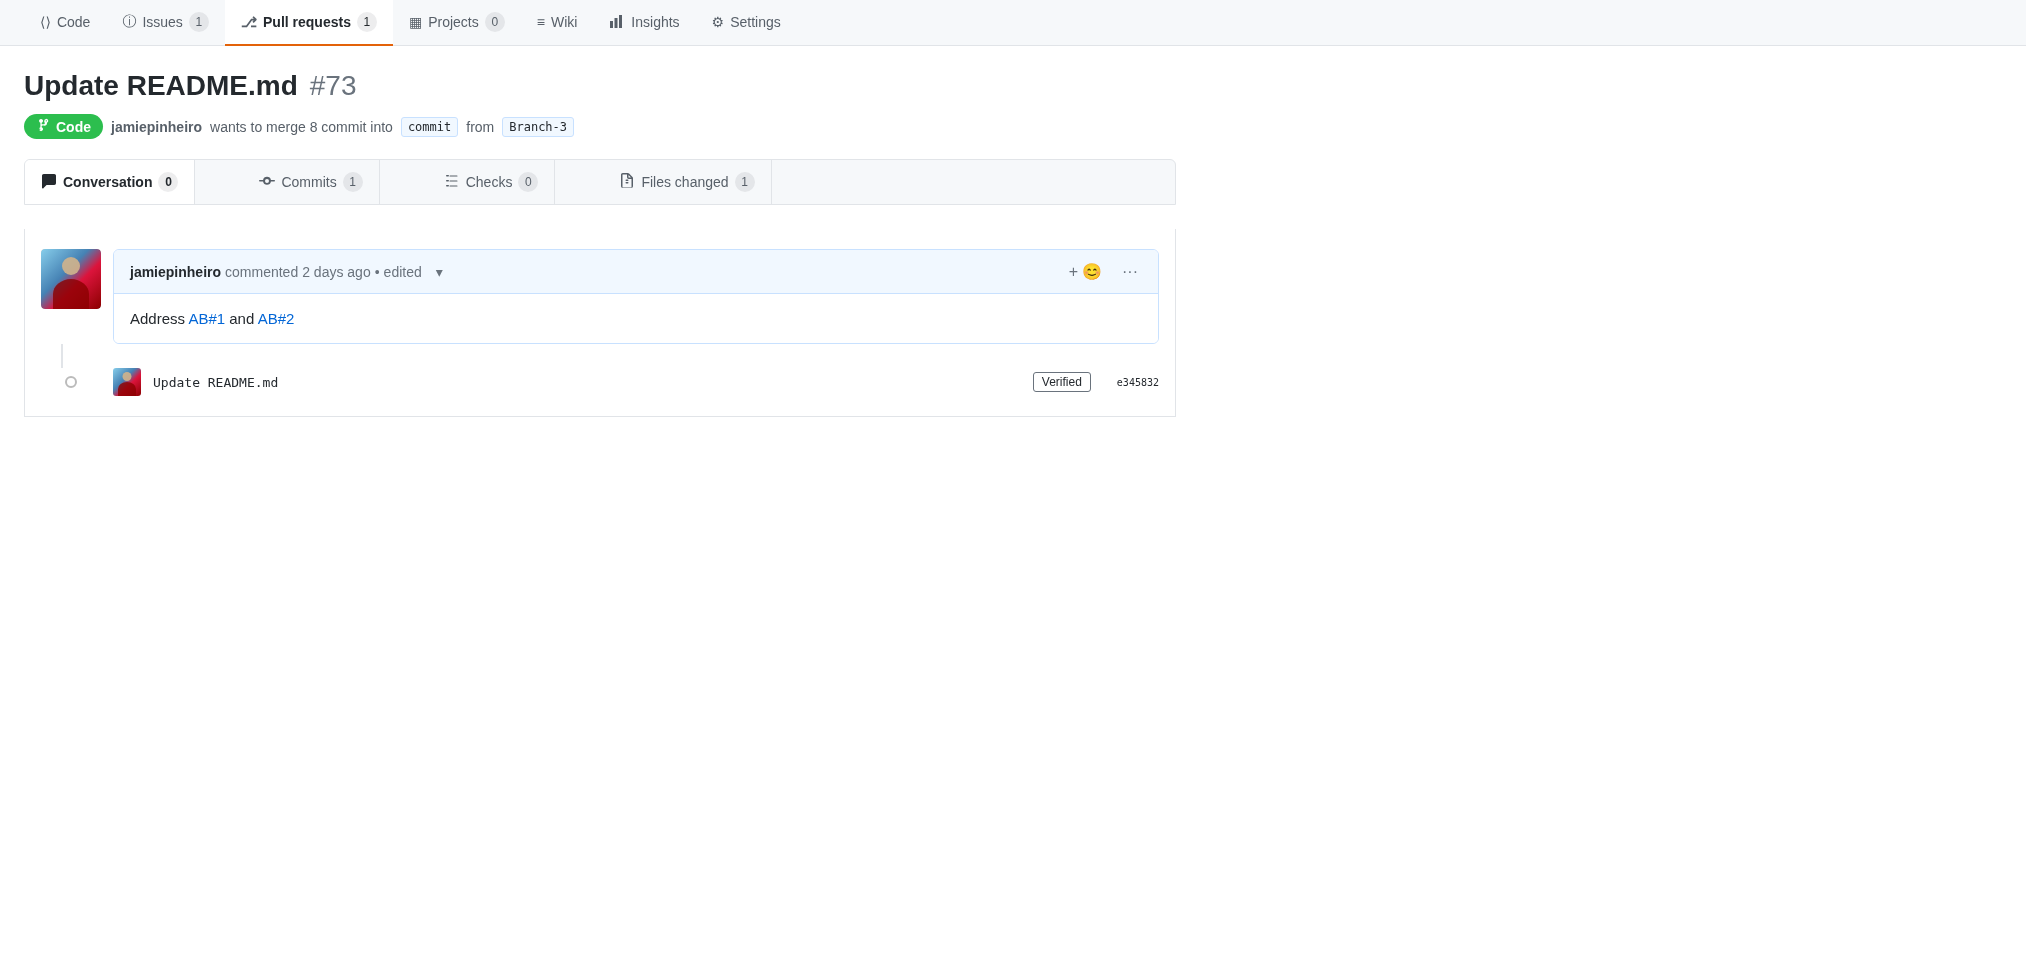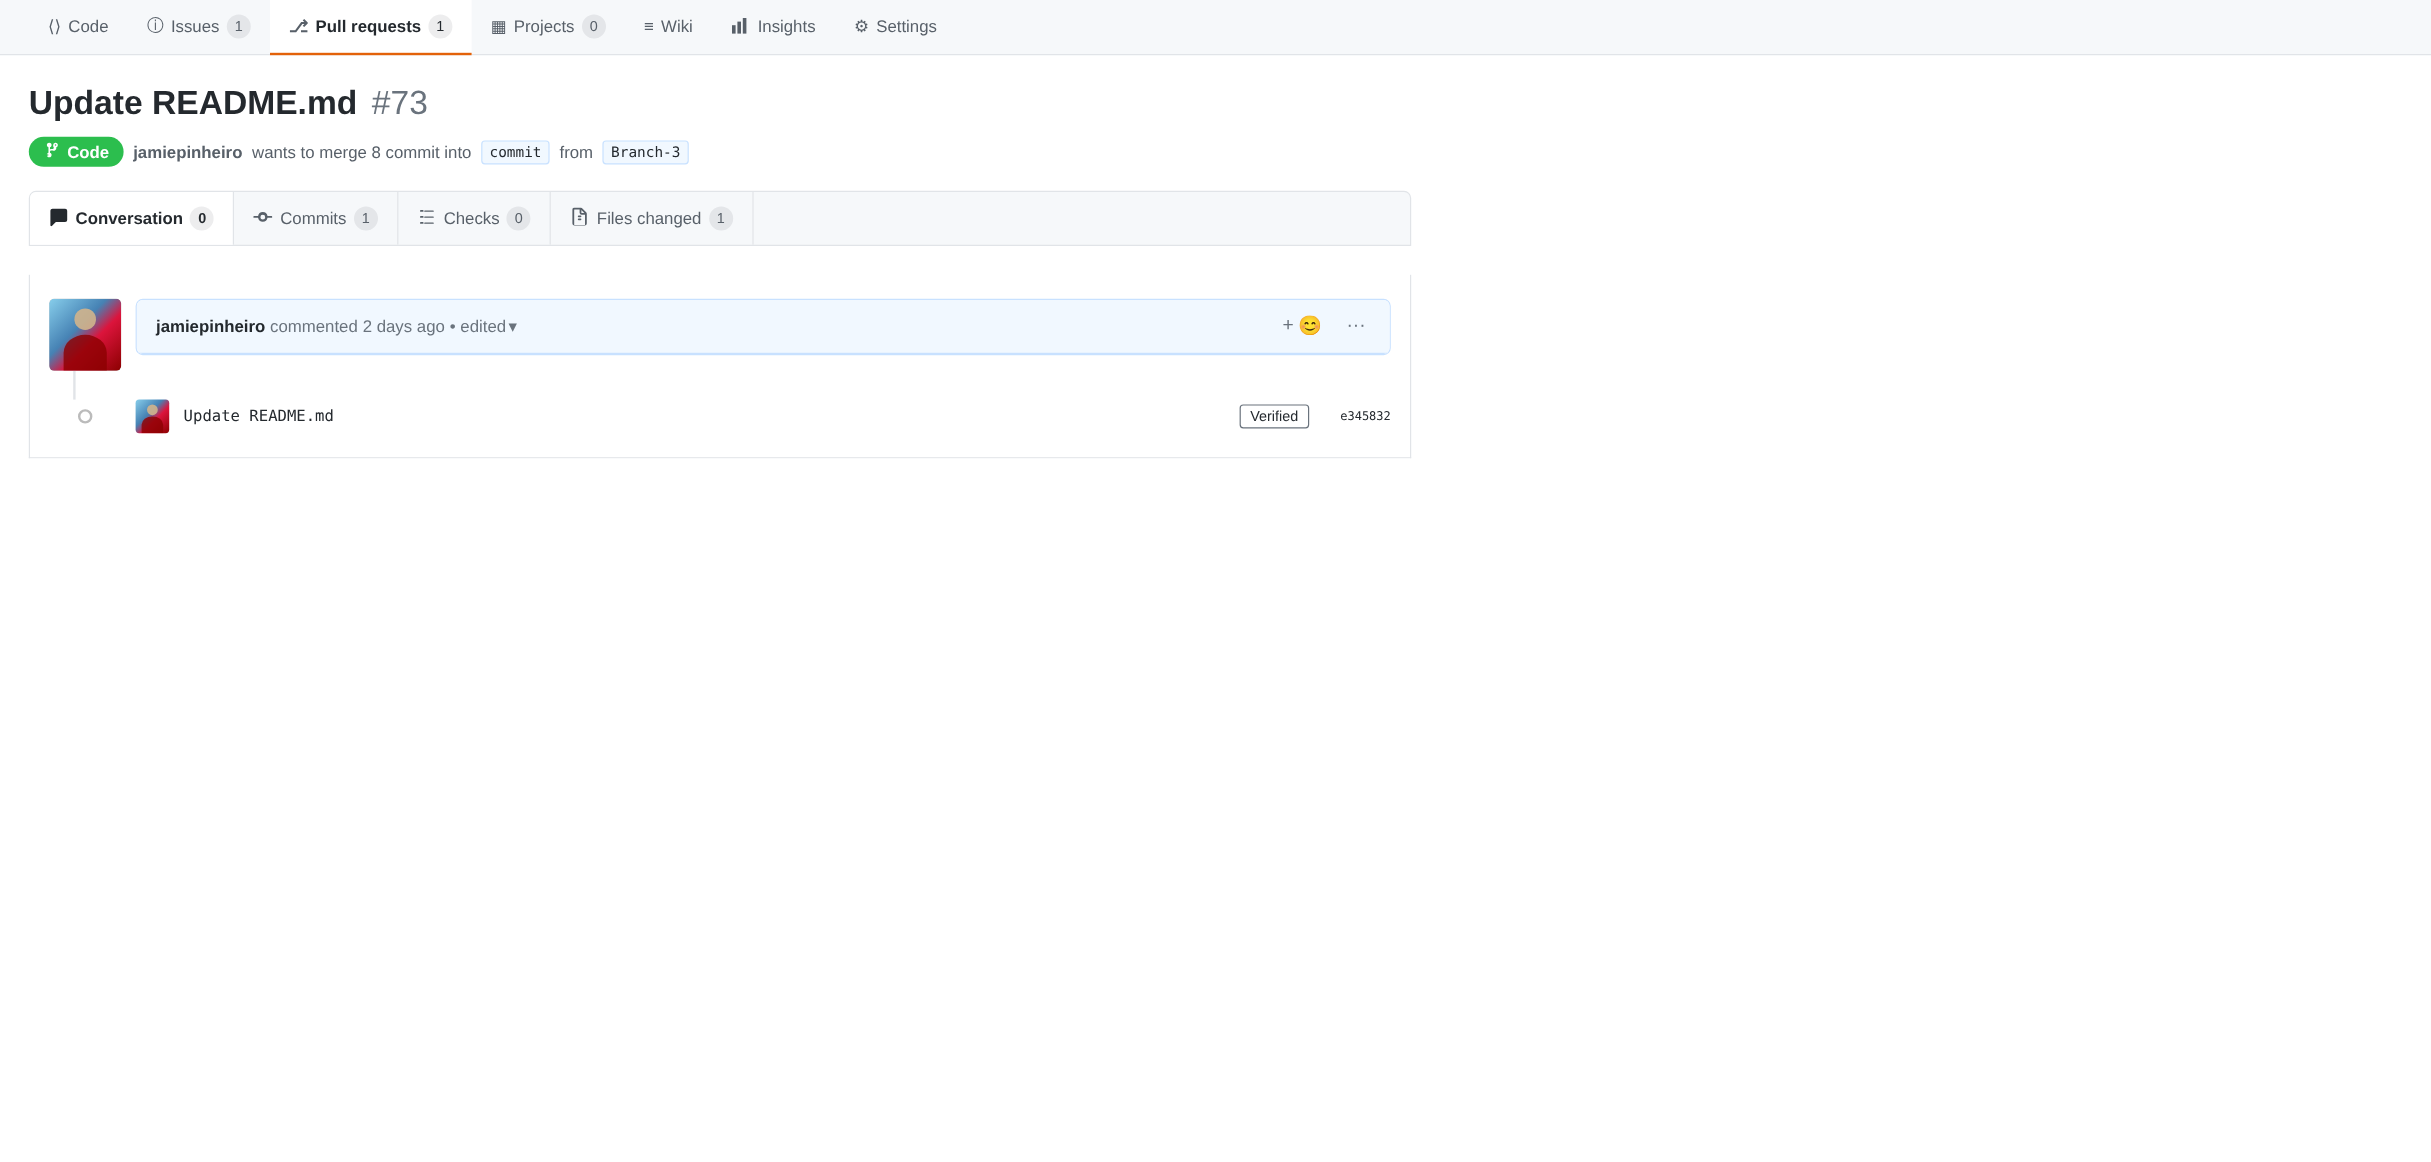--- a/index.html
+++ b/index.html
@@ -113,20 +113,21 @@
 
     
     .pr-tabs {
       display: flex;
       align-items: center;
       border: 1px solid #e1e4e8;
       border-radius: 6px 6px 0 0;
       background: #f6f8fa;
       margin-bottom: 0;
       overflow: hidden;
+      gap: 48px;
     }
     .pr-tab {
       display: flex;
       align-items: center;
       gap: 6px;
       padding: 12px 16px;
       font-size: 14px;
       color: #586069;
       cursor: pointer;
       border-right: 1px solid #e1e4e8;
@@ -223,21 +224,21 @@
       gap: 4px;
       font-size: 14px;
       color: #24292e;
     }
     .comment-author { font-weight: 600; }
     .comment-meta { color: #6a737d; }
     .comment-edited {
       color: #6a737d;
       cursor: pointer;
       display: flex;
-      gap: 2px;
+      gap: 14px;
     }
     .comment-header-right {
       display: flex;
       align-items: center;
       gap: 12px;
       color: #6a737d;
     }
     .comment-action-btn {
       display: flex;
       align-items: center;
@@ -445,20 +446,23 @@
             <span class="comment-action-btn" title="Add reaction">
               <span>+</span>
               <span>😊</span>
             </span>
             <span class="comment-action-btn" title="More options">
               <span>···</span>
             </span>
           </div>
         </div>
 
+        <div class="comment-body">
+          <span>Address </span><a class="comment-link" href="#">AB#1</a><span> and </span><a class="comment-link" href="#">AB#2</a>
+        </div>
       </div>
     </div>
 
     <div style="display:flex; align-items:flex-start; padding-left: 36px; margin-top:0;">
       <div style="width:2px; height:24px; background:#e1e4e8; margin-left:0;"></div>
     </div>
 
     <div style="display:flex; align-items:center; gap:12px; padding: 0 16px 20px 16px;">
 
       <div style="display:flex; align-items:center; justify-content:center; width:60px; flex-shrink:0;">

